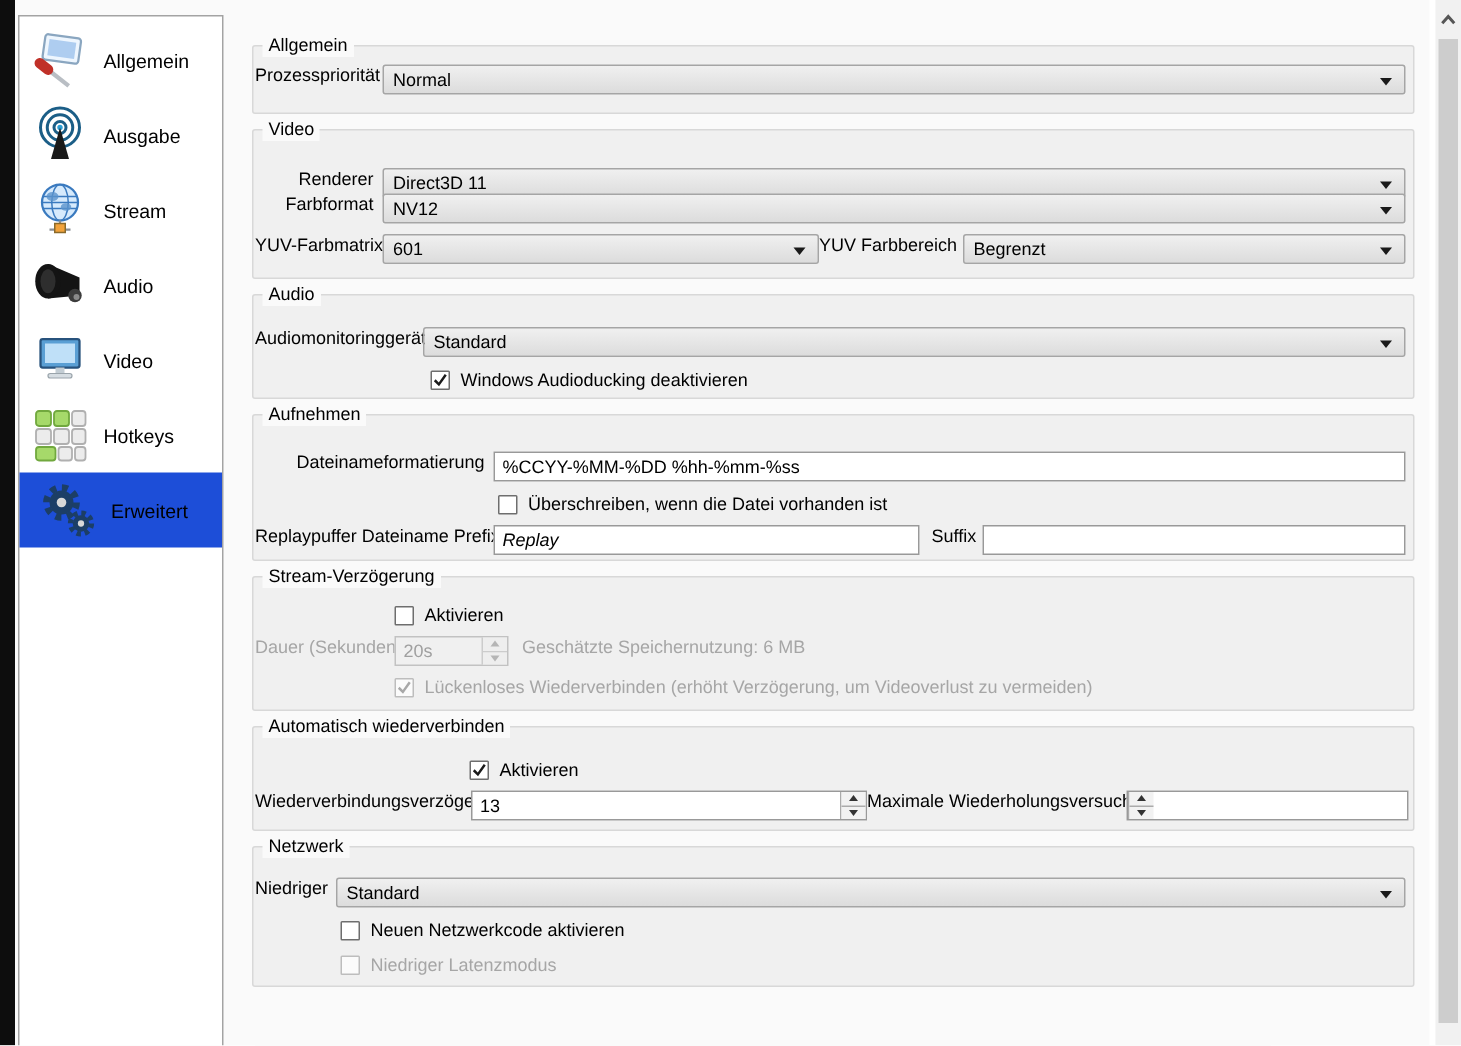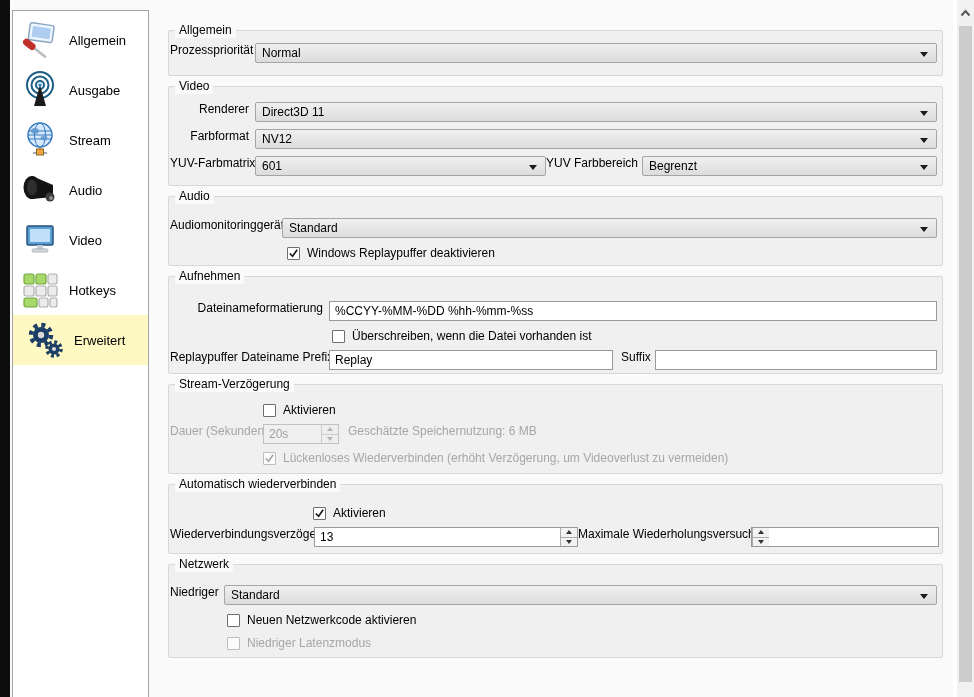--- a/index.html
+++ b/index.html
@@ -7,21 +7,21 @@
   .app {
     position: relative; width: 974px; height: 697px; overflow: hidden;
     background: #fafafa; font-family: "Liberation Sans", sans-serif; font-size: 12px; color:#000;
   }
   .left-strip { position:absolute; left:0; top:0; width:10px; height:697px; background:#0d0d0d; }
   .sidebar {
     position:absolute; left:12px; top:10px; width:137px; height:690px;
     background:#ffffff; border:1px solid #a3a3a3; padding-top:4px;
   }
   .nav-item { height:50px; display:flex; align-items:center; padding-left:7px; cursor:default; }
-  .nav-item.selected { background:#fef9c3;padding-left:12px; }
+  .nav-item.selected { background:#1d4ed8;padding-left:12px; }
   .nav-icon { width:40px; height:40px; flex:none; }
   .nav-label { margin-left:9px; font-size:13px; }
 
   .gbox {
     position:absolute; left:168px; width:775px;
     background:#f0f0f0; border:1px solid #d8d8d8; border-radius:2px;
   }
   .gtitle {
     position:absolute; top:-8px; left:6px; background:#fafafa; padding:0 4px;
     line-height:15px; font-size:12px; white-space:nowrap;
@@ -168,21 +168,21 @@
       <span class="flabel" style="width:85px">Prozesspriorität</span>
       <div class="combo" style="width:682px">
         <span>Normal</span>
         <span class="arrow"></span>
       </div>
     </div>
   </div>
 
   <div class="gbox" style="top:86px;height:100px">
     <span class="gtitle">Video</span>
-    <div class="row" style="top:15px">
+    <div class="row" style="top:25px">
       <span class="flabel" style="width:85px">Renderer</span>
       <div class="combo" style="width:682px">
         <span>Direct3D 11</span>
         <span class="arrow"></span>
       </div>
     </div>
     <div class="row" style="top:42px">
       <span class="flabel" style="width:85px">Farbformat</span>
       <div class="combo" style="width:682px">
         <span>NV12</span>
@@ -211,37 +211,37 @@
         <span>Standard</span>
         <span class="arrow"></span>
       </div>
     </div>
     <div class="cbrow" style="top:48px;left:118px">
       <span class="checkbox">
         <svg width="11" height="11" viewBox="0 0 12 12">
             <polyline points="2,6 5,9 10,2" fill="none" stroke="#1a1a1a" stroke-width="1.8"></polyline>
           </svg>
       </span>
-      <span class="cblabel">Windows Replaypuffer deaktivieren</span>
+      <span class="cblabel">Windows Audioducking deaktivieren</span>
     </div>
   </div>
 
   <div class="gbox" style="top:276px;height:98px">
     <span class="gtitle">Aufnehmen</span>
     <div class="row" style="top:24px">
       <span class="flabel" style="width:159px">Dateinameformatierung</span>
       <input class="tinput" style="width: 608px;" value="%CCYY-%MM-%DD %hh-%mm-%ss">
     </div>
     <div class="cbrow" style="top:51px;left:163px">
       <span class="checkbox"></span>
       <span class="cblabel">Überschreiben, wenn die Datei vorhanden ist</span>
     </div>
     <div class="row" style="top:73px">
       <span class="flabel" style="width:159px">Replaypuffer Dateiname Prefix</span>
-      <input class="tinput" style="width: 284px;" value="Replay">
+      <input class="tinput" style="width: 284px; font-style: italic;" value="Replay">
       <span class="flabel" style="width:42px;text-align:left;padding-left:8px;padding-right:0">Suffix</span>
       <input class="tinput" style="width: 282px;" value="">
     </div>
   </div>
 
   <div class="gbox" style="top:384px;height:90px">
     <span class="gtitle">Stream-Verzögerung</span>
     <div class="cbrow" style="top:17px;left:94px">
       <span class="checkbox"></span>
       <span class="cblabel">Aktivieren</span>

